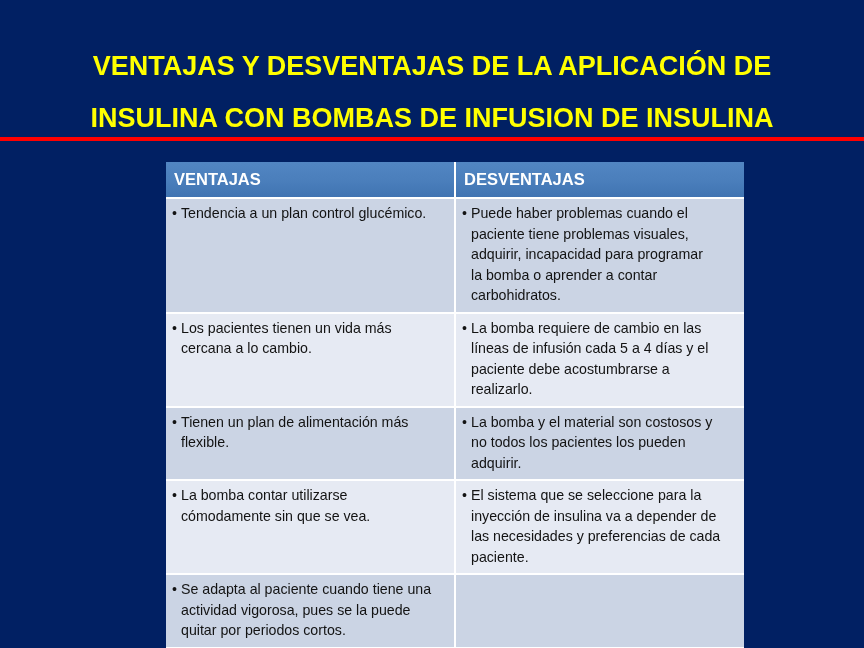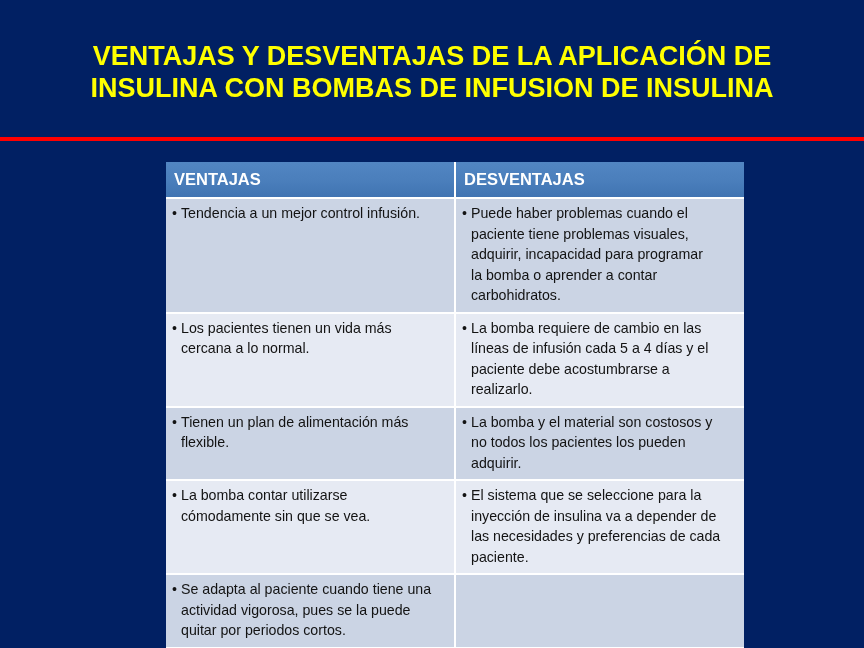--- a/index.html
+++ b/index.html
@@ -19,21 +19,21 @@
   #slide-title {
     position: absolute;
     left: 0;
     top: 40px;
     width: 864px;
     text-align: center;
     color: #FFFF00;
     font-family: "Liberation Sans", sans-serif;
     font-size: 27px;
     font-weight: bold;
-    line-height: 32px;
+    line-height: 52px;
     letter-spacing: 0px;
     white-space: pre-line;
   }
 
   
   #divider {
     position: absolute;
     left: 0;
     top: 137px;
     width: 864px;
@@ -128,40 +128,40 @@
     <tr>
       <th>VENTAJAS</th>
       <th>DESVENTAJAS</th>
     </tr>
   </thead>
   <tbody>
     <tr class="band-dark row-h-1">
       <td>
         <span class="cell-inner">
           <span class="bullet">•</span>
-          <span class="cell-body">Tendencia a un mejor control infusión.</span>
+          <span class="cell-body">Tendencia a un plan control glucémico.</span>
         </span>
       </td>
       <td>
         <span class="cell-inner">
           <span class="bullet">•</span>
           <span class="cell-body">Puede haber problemas cuando el
 paciente tiene problemas visuales,
 adquirir, incapacidad para programar
 la bomba o aprender a contar
 carbohidratos.</span>
         </span>
       </td>
     </tr>
     <tr class="band-light row-h-2">
       <td>
         <span class="cell-inner">
           <span class="bullet">•</span>
           <span class="cell-body">Los pacientes tienen un vida más
-cercana a lo normal.</span>
+cercana a lo cambio.</span>
         </span>
       </td>
       <td>
         <span class="cell-inner">
           <span class="bullet">•</span>
           <span class="cell-body">La bomba requiere de cambio en las
 líneas de infusión cada 5 a 4 días y el
 paciente debe acostumbrarse a
 realizarlo.</span>
         </span>

